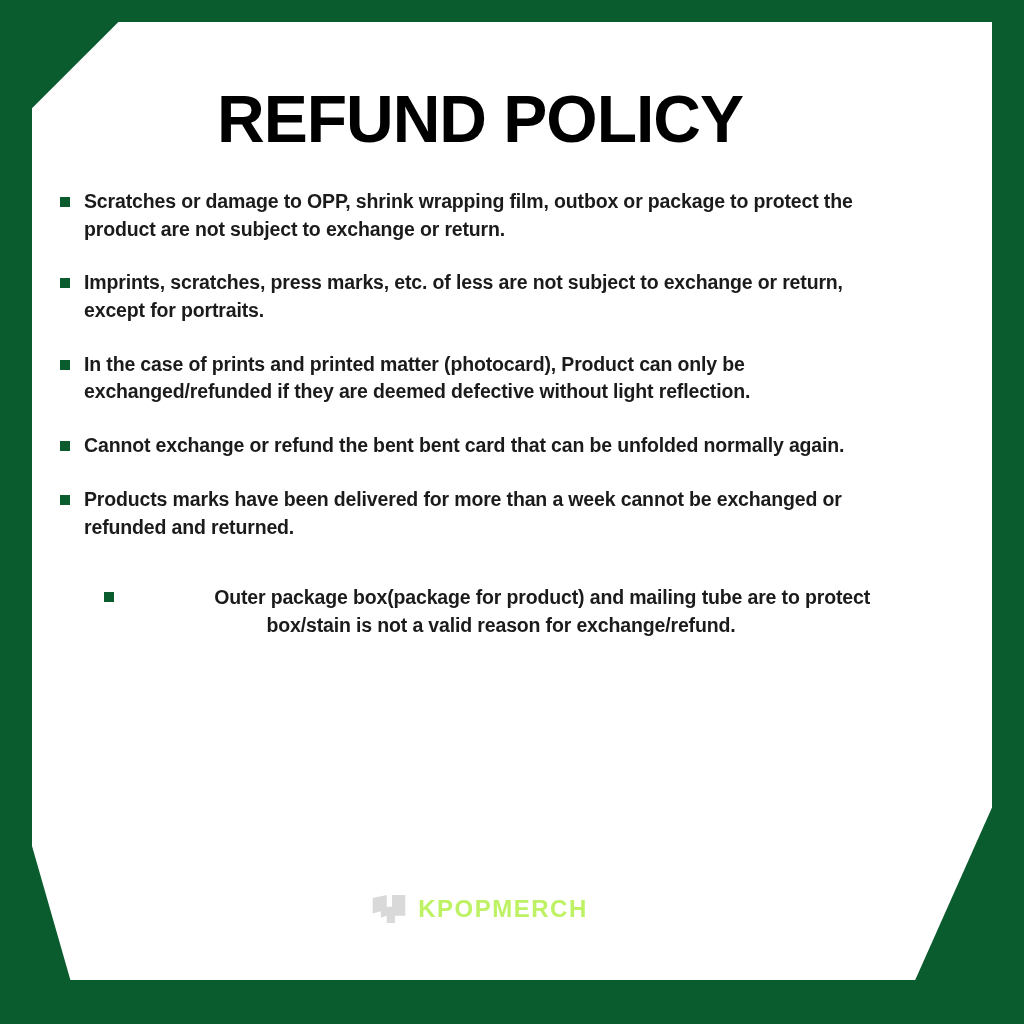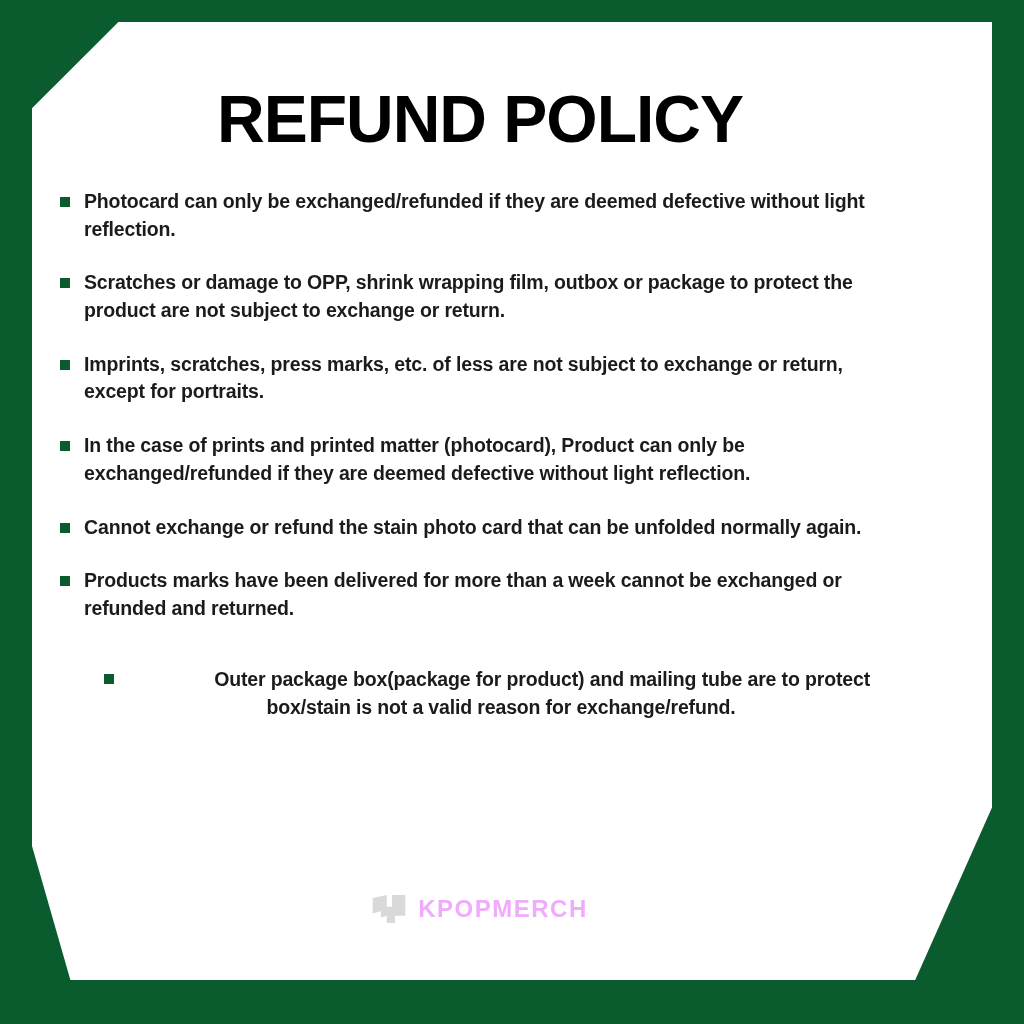--- a/index.html
+++ b/index.html
@@ -126,21 +126,21 @@
     gap: 12px;
   }
   .footer .footer-mark {
     width: 34px;
     height: 30px;
   }
   .footer .footer-text {
     font-size: 24px;
     font-weight: bold;
     letter-spacing: 1.5px;
-    color: #f0abfc;
+    color: #bef264;
   }
 </style>
 </head>
 <body>
 
 <div class="poster">
 
   <div class="brand-mark">
     <svg width="92" height="80" viewBox="0 0 92 80" xmlns="http://www.w3.org/2000/svg">
       <path d="M2 10 L40 2 L40 34 L54 34 L54 2 L90 2 L90 58 L62 58 L62 78 L40 78 L40 58 L24 64 L24 46 L2 52 Z" fill="#e8f531"></path>
@@ -149,37 +149,33 @@
 
   <div class="card"></div>
 
   <div class="card-inner">
 
     <h1 class="title">REFUND POLICY</h1>
 
     <ul class="policy-list">
       <li>
         <span class="bullet"></span>
-        <span>Photocard can only be exchanged/refunded if they are deemed defective without light reflection.</span>
-      </li>
-      <li>
-        <span class="bullet"></span>
         <span>Scratches or damage to OPP, shrink wrapping film, outbox or package to protect the product are not subject to exchange or return.</span>
       </li>
       <li>
         <span class="bullet"></span>
         <span>Imprints, scratches, press marks, etc. of less are not subject to exchange or return, except for portraits.</span>
       </li>
       <li>
         <span class="bullet"></span>
         <span>In the case of prints and printed matter (photocard), Product can only be exchanged/refunded if they are deemed defective without light reflection.</span>
       </li>
       <li>
         <span class="bullet"></span>
-        <span>Cannot exchange or refund the stain photo card that can be unfolded normally again.</span>
+        <span>Cannot exchange or refund the bent bent card that can be unfolded normally again.</span>
       </li>
       <li>
         <span class="bullet"></span>
         <span>Products marks have been delivered for more than a week cannot be exchanged or refunded and returned.</span>
       </li>
     </ul>
 
     <div class="note">
       <span class="bullet"></span>
       <span class="note-line-1">Outer package box(package for product) and mailing tube are to protect</span>

